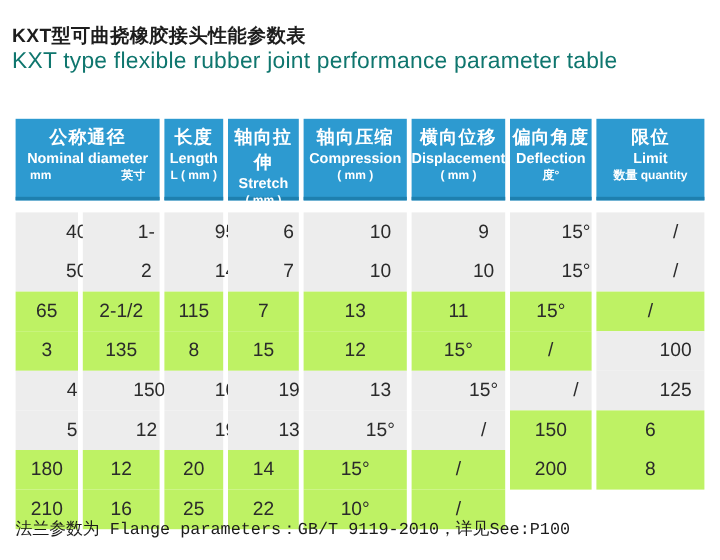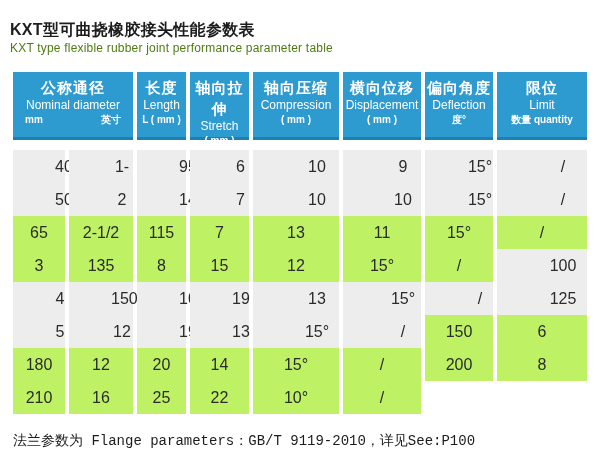--- a/index.html
+++ b/index.html
@@ -10,40 +10,41 @@
     font-family:"Liberation Sans", sans-serif;
     overflow:hidden;
   }
   .title {
     position:absolute; left:10px; top:20px;
     font-size:16px; font-weight:bold; color:#1d1d1d;
     letter-spacing:0.3px;
   }
   .subtitle {
     position:absolute; left:10px; top:41px;
-    font-size:12px; font-weight:400; color:#4d7c0f;
+    font-size:19px; font-weight:400; color:#0f766e;
     letter-spacing:0.2px;
   }
   .table-wrap { position:absolute; left:13px; top:72px; width:574px; }
   .grid {
     display:grid;
     grid-template-columns:52px 64px 49px 59px 86px 78px 68px 90px;
     column-gap:4px;
   }
   .hcell {
     background:#2D9AD0;
     border-bottom:3px solid #1E80AF;
     height:68px;
     color:#ffffff;
     text-align:center;
     padding-top:5px;
+    margin-top:27px;
   }
   .hcell.span2 { grid-column:1 / span 2; }
   .hzh { font-size:15px; font-weight:bold; line-height:21px; letter-spacing:1px; }
-  .hen { font-size:12px; line-height:15px; }
+  .hen { font-size:12px; line-height:15px;font-weight:bold; }
   .hsub { font-size:10px; line-height:14px; font-weight:bold; }
   .hsub-split {
     display:flex; justify-content:space-between;
     padding:0 12px;
     font-size:10px; line-height:14px; font-weight:bold;
   }
   .tbody { margin-top:10px; }
   .cell {
     height:33px; line-height:33px;
     text-align:center;

